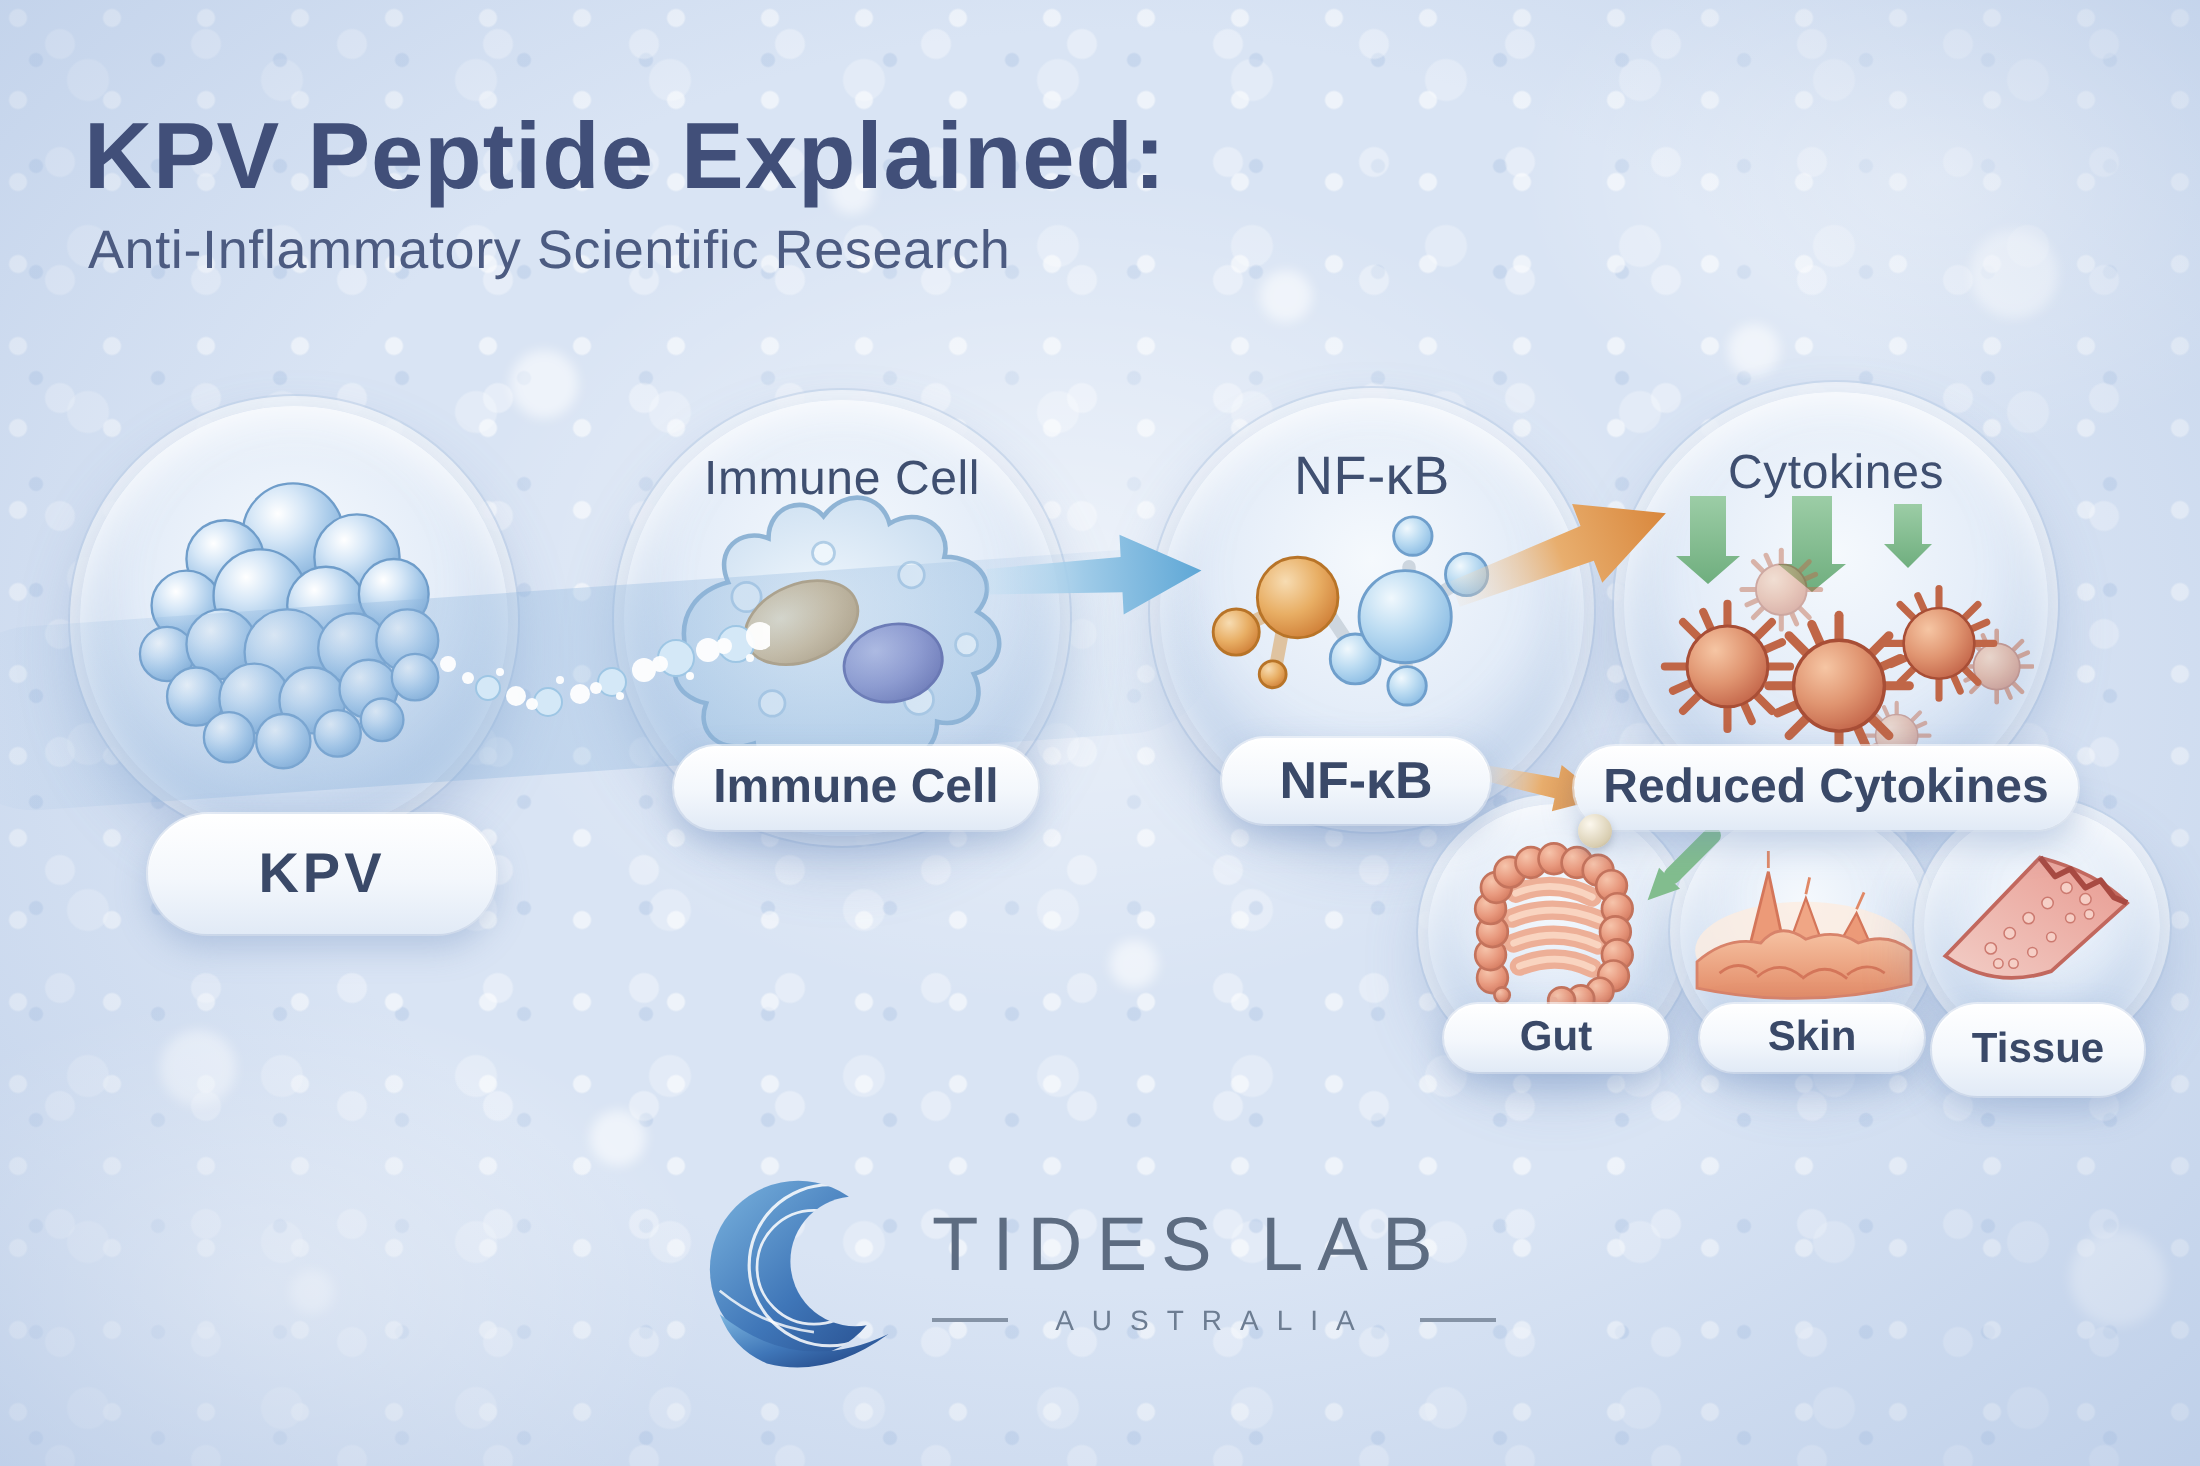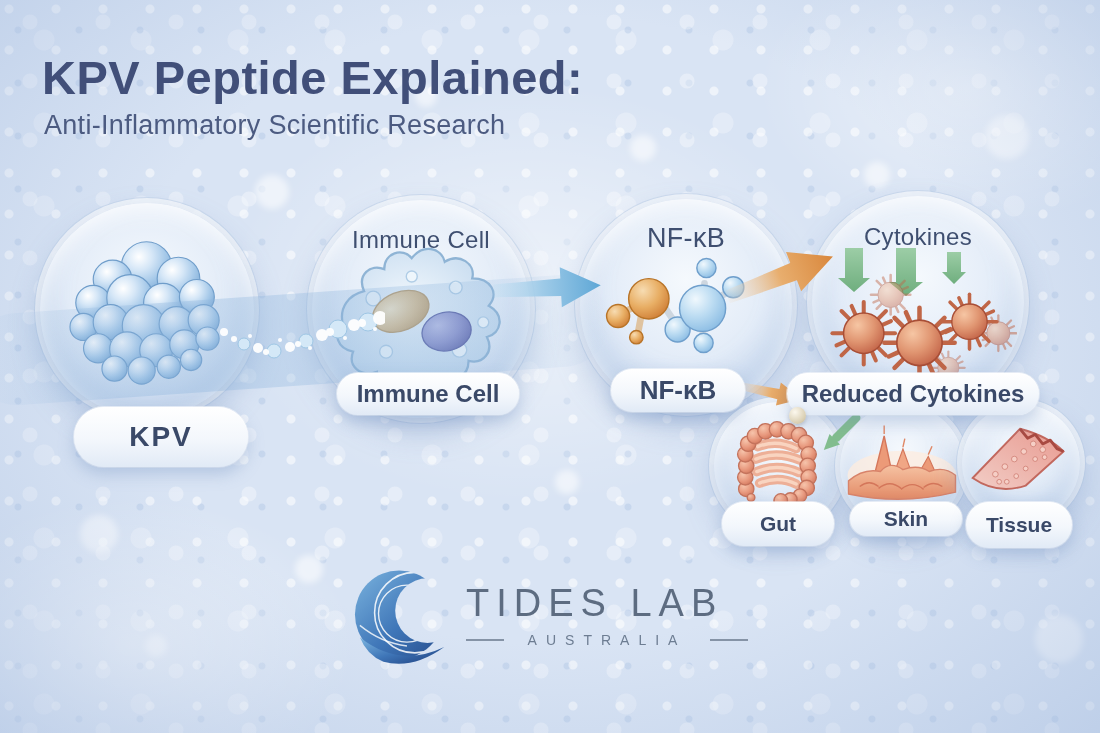--- a/index.html
+++ b/index.html
@@ -37,21 +37,21 @@
   .art{position:absolute;z-index:3;}
   .arrow{position:absolute;z-index:4;}
   .pill{position:absolute;display:flex;align-items:center;justify-content:center;border-radius:999px;
     background:linear-gradient(180deg,#ffffff 0%,#f3f7fc 55%,#e1eaf6 100%);
     box-shadow:0 7px 16px rgba(108,140,188,.35),inset 0 1px 0 rgba(255,255,255,.95),0 0 0 1px rgba(255,255,255,.6);
     color:#3a4968;font-weight:600;z-index:6;}
   .sub-node{z-index:2;}
   .sphere-dot{position:absolute;left:789px;top:407px;width:17px;height:17px;border-radius:50%;z-index:7;
     background:radial-gradient(circle at 35% 30%, #fcf8ee, #d8cdb0 70%, #b3a687);
     box-shadow:0 2px 4px rgba(110,120,140,.4);}
-  .logo{position:absolute;left:340px;top:564px;width:430px;height:122px;z-index:3;}
+  .logo{position:absolute;left:340px;top:584px;width:430px;height:122px;z-index:3;}
   .brand-name{position:absolute;left:126px;top:18px;font-size:38px;font-weight:500;
     color:#5d6c81;letter-spacing:7px;}
   .tagline-row{position:absolute;left:126px;top:68px;width:282px;display:flex;align-items:center;gap:24px;}
   .tagline-rule{flex:1;height:2px;background:#8593a6;}
   .brand-tagline{font-size:14px;font-weight:500;color:#6d7d92;letter-spacing:9px;}
 </style>
 </head>
 <body>
 
 <div class="stage">
@@ -381,21 +381,21 @@
         <circle cx="72" cy="42" r="2.5"></circle>
           <circle cx="62" cy="52" r="2.5"></circle>
           <circle cx="52" cy="60" r="2.5"></circle>
         <circle cx="42" cy="66" r="2.5"></circle>
           <circle cx="82" cy="40" r="2.5"></circle>
           <circle cx="34" cy="66" r="2.5"></circle>
       </g>
     </svg>
   </div>
 
-  <div class="pill" style="left:722px;top:502px;width:112px;height:44px;font-size:21px;">Gut</div>
+  <div class="pill" style="left:722px;top:502px;width:112px;height:34px;font-size:21px;">Gut</div>
   <div class="pill" style="left:850px;top:502px;width:112px;height:34px;font-size:21px;text-align:center;">Skin</div>
   <div class="pill" style="left:966px;top:502px;width:106px;height:46px;font-size:21px;">Tissue</div>
 
   <div class="logo">
     <svg style="position:absolute;left:12px;top:4px;" width="108" height="104" viewBox="0 0 110 105">
       <defs>
         <linearGradient id="gWave" x1="0" y1="0" x2="1" y2="1">
           <stop offset="0" stop-color="#7db6e0"></stop>
             <stop offset=".5" stop-color="#3f76b8"></stop>
           <stop offset="1" stop-color="#1d3d7c"></stop>

